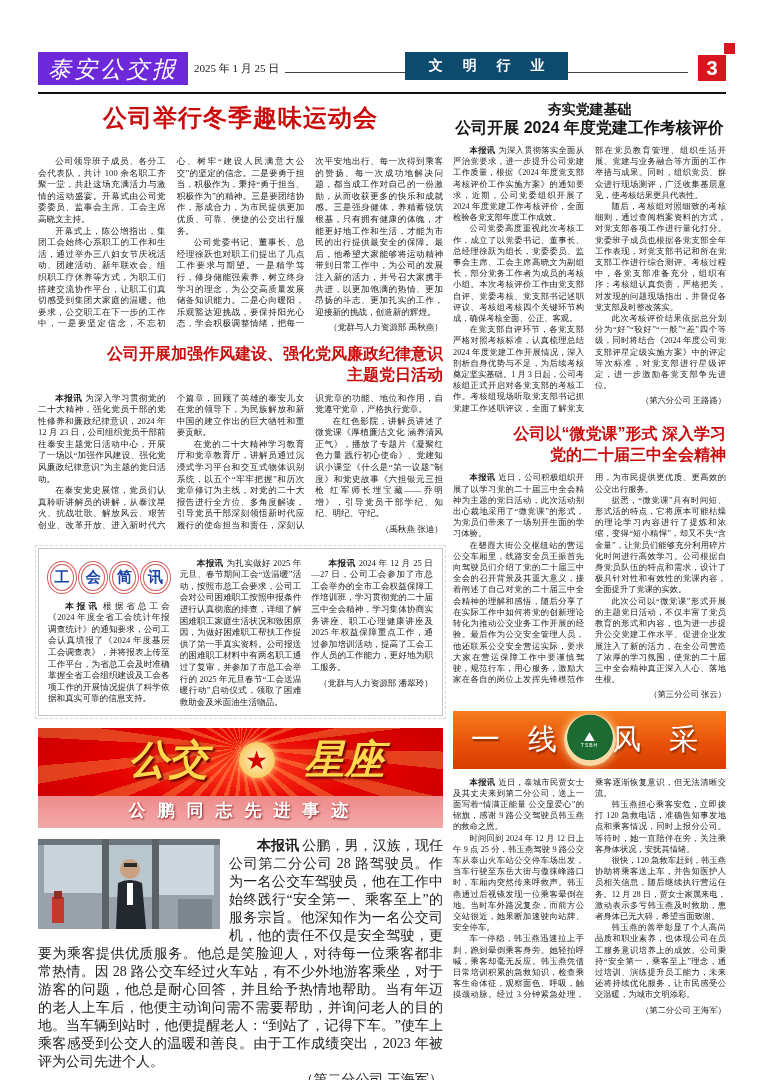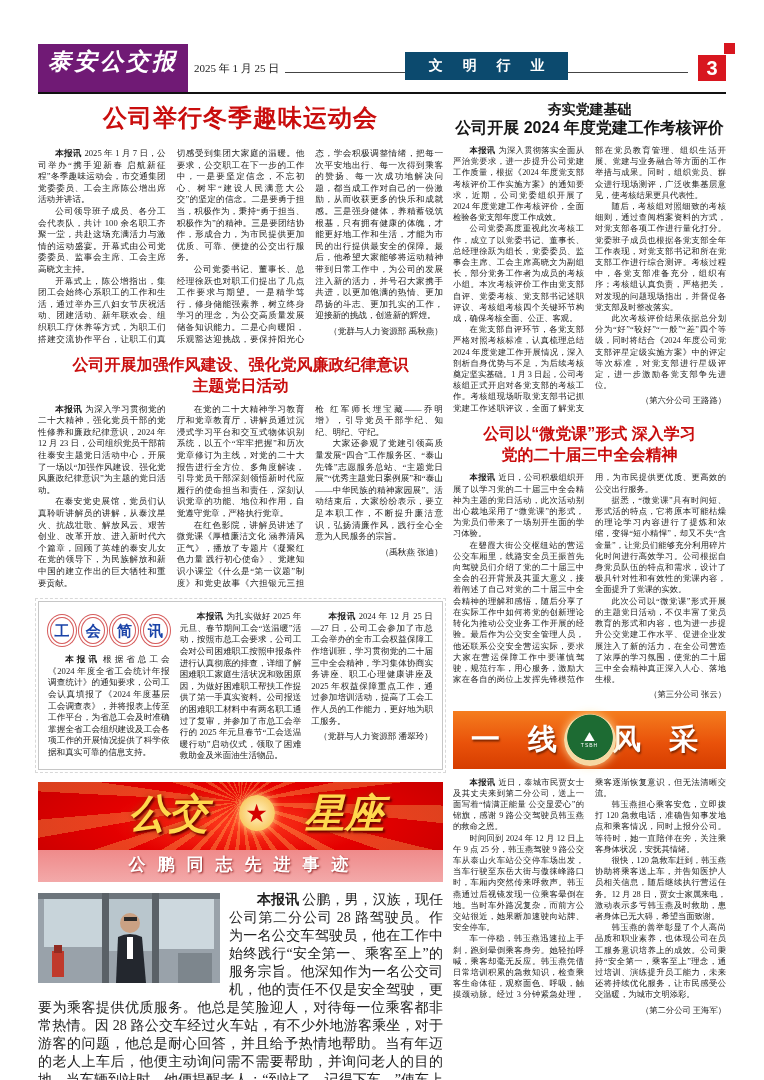--- a/index.html
+++ b/index.html
@@ -2,44 +2,44 @@
 <html><head>
 <meta charset="utf-8">
 <style>
   html,body{margin:0;padding:0;}
   body{width:764px;height:1080px;background:#ffffff;overflow:hidden;
        font-family:"Liberation Serif","DejaVu Serif",serif;color:#1c1c1c;}
   .page{position:relative;width:688px;margin:0 auto;padding-top:50px;}
 
   
   .header-row{display:flex;align-items:center;height:36px;}
-  .masthead{background:#701a75;color:#fff;font-weight:bold;font-style:italic;
-            font-size:23px;letter-spacing:3px;padding:2px 10px 15px 10px;
+  .masthead{background:#6d28d9;color:#fff;font-weight:normal;font-style:italic;
+            font-size:23px;letter-spacing:3px;padding:2px 10px 0 10px;
             font-family:"DejaVu Serif",serif;white-space:nowrap;}
   .date{font-size:11px;margin:1px 6px 0 6px;white-space:nowrap;}
   .hline{flex:1;height:1px;background:#444;margin-top:8px;}
   .section-box{background:#0c4a6e;color:#fff;font-weight:bold;font-size:14px;
                letter-spacing:8px;padding:5px 16px 5px 24px;margin-top:-4px;
                font-family:"Liberation Sans","DejaVu Sans",sans-serif;}
   .pagenum-wrap{position:relative;margin-left:10px;margin-top:0;}
   .pagenum{background:#d8161f;color:#fff;font-weight:bold;font-size:20px;width:28px;height:26px;
            display:flex;align-items:center;justify-content:center;
            font-family:"Liberation Sans","DejaVu Sans",sans-serif;}
   .corner{position:absolute;right:-9px;top:-12px;width:11px;height:11px;background:#d8161f;}
   .header-underline{height:2px;background:#111;margin-top:6px;}
 
   
   .main{display:flex;gap:10px;margin-top:4px;}
   .col-left{width:405px;}
   .col-right{width:273px;}
 
   .t1{color:#c90d0d;font-family:"Liberation Sans","DejaVu Sans",sans-serif;font-weight:bold;
-      font-size:24px;text-align:center;margin:4px 0 14px 0;letter-spacing:1px;}
+      font-size:24px;text-align:center;margin:4px 0 22px 0;letter-spacing:1px;}
   .t2{color:#c90d0d;font-family:"Liberation Sans","DejaVu Sans",sans-serif;font-weight:bold;
-      font-size:16px;line-height:1.3;text-align:center;margin:10px 0 7px 0;}
+      font-size:16px;line-height:1.3;text-align:right;margin:10px 0 7px 0;}
   .tA{color:#141414;font-family:"Liberation Sans","DejaVu Sans",sans-serif;font-weight:bold;
       text-align:center;margin:2px 0 6px 0;line-height:1.3;}
   .tA .l1{font-size:14px;display:block;}
   .tA .l2{font-size:16px;display:block;}
 
   .body3{column-count:3;column-gap:11px;font-size:8.6px;line-height:11.6px;text-align:justify;}
   .body2{column-count:2;column-gap:11px;font-size:8.3px;line-height:11.2px;text-align:justify;}
   .body2 p,.body3 p{margin:0;text-indent:2em;}
   .lead{font-weight:bold;margin-right:3px;}
   .byline{text-align:right;text-indent:0 !important;margin-top:4px !important;}
@@ -74,21 +74,21 @@
   
   .gongpeng{margin-top:9px;font-size:14px;line-height:18px;text-align:justify;color:#222;}
   .photo{float:left;width:182px;height:90px;margin:2px 9px 2px 0;background:#8d969e;}
   .gp-text p{margin:0;text-indent:2em;}
   .gp-byline{text-align:right;margin-top:2px;}
 
   
   .banner-fl{position:relative;height:58px;margin:10px 0 8px 0;display:flex;align-items:center;
              justify-content:space-between;padding:0 18px;
              background:linear-gradient(180deg,#f57d1e 0%,#e9520a 55%,#d63d00 100%);}
-  .fl-text{color:#fff;font-weight:bold;font-size:29px;letter-spacing:10px;
+  .fl-text{color:#fff;font-weight:normal;font-size:29px;letter-spacing:10px;
            font-family:"Liberation Sans","DejaVu Sans",sans-serif;text-shadow:1px 2px 2px #7e2600;}
   .fl-logo{position:absolute;left:50%;top:50%;transform:translate(-50%,-50%);
            width:52px;height:52px;border-radius:50%;
            background:radial-gradient(circle at 50% 45%,#1d6b33 0 58%,#f6d9a3 60% 74%,#e8882a 76% 100%);
            display:flex;flex-direction:column;align-items:center;justify-content:center;
            box-shadow:0 0 10px rgba(255,230,160,.9);}
   .fl-mountain{color:#ffffff;font-size:13px;line-height:10px;}
   .fl-logo-text{color:#fff;font-size:5px;font-family:"Liberation Sans",sans-serif;letter-spacing:1px;}
 
   .art{margin-bottom:2px;}
@@ -111,39 +111,37 @@
   </div>
   <div class="header-underline"></div>
 
   <div class="main">
 
     <div class="col-left">
 
       <div class="art">
         <div class="t1">公司举行冬季趣味运动会</div>
         <div class="body3">
-          <p><span class="lead">本报讯</span><span>2025 年 1 月 7 日，公司举办“携手迎新春 启航新征程”冬季趣味运动会，市交通集团党委委员、工会主席陈公增出席活动并讲话。</span></p>
           <p>公司领导班子成员、各分工会代表队，共计 100 余名职工齐聚一堂，共赴这场充满活力与激情的运动盛宴。开幕式由公司党委委员、监事会主席、工会主席高晓文主持。</p>
           <p>开幕式上，陈公增指出，集团工会始终心系职工的工作和生活，通过举办三八妇女节庆祝活动、团建活动、新年联欢会、组织职工疗休养等方式，为职工们搭建交流协作平台，让职工们真切感受到集团大家庭的温暖。他要求，公交职工在下一步的工作中，一是要坚定信念，不忘初心、树牢“建设人民满意大公交”的坚定的信念。二是要勇于担当，积极作为，秉持“勇于担当、积极作为”的精神。三是要团结协作，形成合力，为市民提供更加优质、可靠、便捷的公交出行服务。</p>
           <p>公司党委书记、董事长、总经理徐跃也对职工们提出了几点工作要求与期望。一是精学笃行，修身储能强素养，树立终身学习的理念，为公交高质量发展储备知识能力。二是心向暖阳，乐观豁达迎挑战，要保持阳光心态，学会积极调整情绪，把每一次平安地出行、每一次得到乘客的赞扬、每一次成功地解决问题，都当成工作对自己的一份激励，从而收获更多的快乐和成就感。三是强身健体，养精蓄锐筑根基，只有拥有健康的体魄，才能更好地工作和生活，才能为市民的出行提供最安全的保障。最后，他希望大家能够将运动精神带到日常工作中，为公司的发展注入新的活力，并号召大家携手共进，以更加饱满的热情、更加昂扬的斗志、更加扎实的工作，迎接新的挑战，创造新的辉煌。</p>
           <p class="byline">（党群与人力资源部 禹秋燕）</p>
         </div>
       </div>
 
       <div class="art">
         <div class="t2">
           <span>公司开展加强作风建设、强化党风廉政纪律意识</span><br>
           <span>主题党日活动</span>
         </div>
         <div class="body3">
           <p><span class="lead">本报讯</span><span>为深入学习贯彻党的二十大精神，强化党员干部的党性修养和廉政纪律意识，2024 年 12 月 23 日，公司组织党员干部前往泰安主题党日活动中心，开展了一场以“加强作风建设、强化党风廉政纪律意识”为主题的党日活动。</span></p>
           <p>在泰安党史展馆，党员们认真聆听讲解员的讲解，从泰汶星火、抗战壮歌、解放风云、艰苦创业、改革开放、进入新时代六个篇章，回顾了英雄的泰安儿女在党的领导下，为民族解放和新中国的建立作出的巨大牺牲和重要贡献。</p>
           <p>在党的二十大精神学习教育厅和党章教育厅，讲解员通过沉浸式学习平台和交互式物体识别系统，以五个“牢牢把握”和历次党章修订为主线，对党的二十大报告进行全方位、多角度解读，引导党员干部深刻领悟新时代应履行的使命担当和责任，深刻认识党章的功能、地位和作用，自觉遵守党章，严格执行党章。</p>
           <p>在红色影院，讲解员讲述了微党课《厚植廉洁文化 涵养清风正气》，播放了专题片《凝聚红色力量 践行初心使命》、党建知识小课堂《什么是“第一议题”制度》和党史故事《六担银元三担枪 红军师长埋宝藏——乔明增》，引导党员干部学纪、知纪、明纪、守纪。</p>
-          <p>大家还参观了党建引领高质量发展“四合”工作服务区、“泰山先锋”志愿服务总站、“主题党日展”“优秀主题党日案例展”和“泰山——中华民族的精神家园展”。活动结束后，大家纷纷表示，要立足本职工作，不断提升廉洁意识，弘扬清廉作风，践行全心全意为人民服务的宗旨。</p>
           <p class="byline">（禹秋燕 张迪）</p>
         </div>
       </div>
 
       <div class="union-box">
         <div class="body3">
           <span class="stamp">
             <span class="stamp-c">工</span>
             <span class="stamp-c">会</span>
             <span class="stamp-c">简</span>

